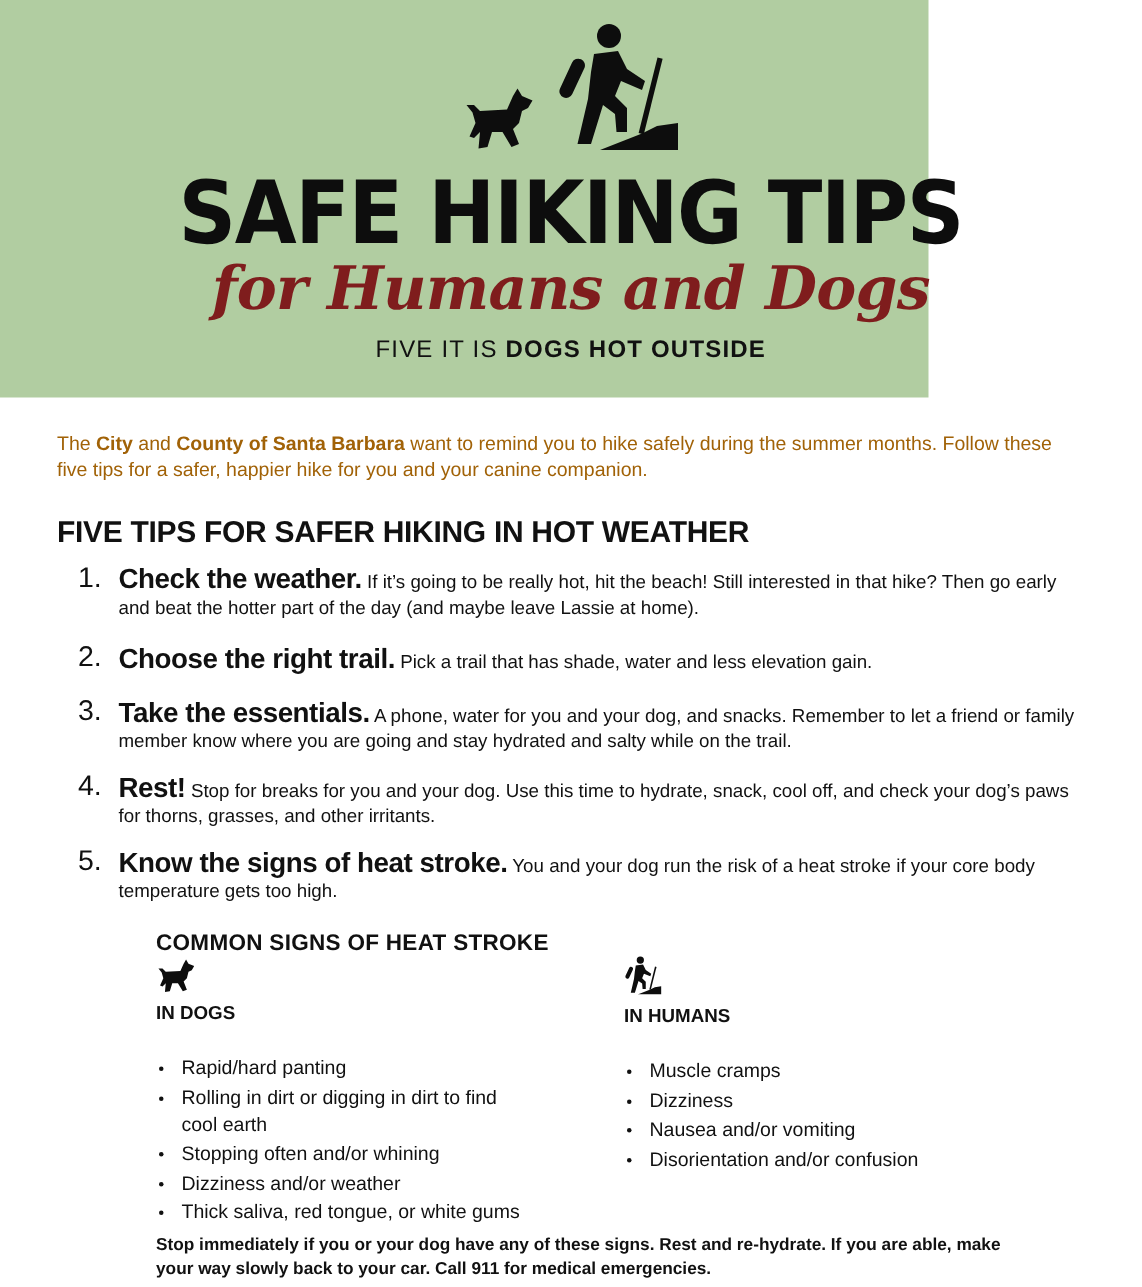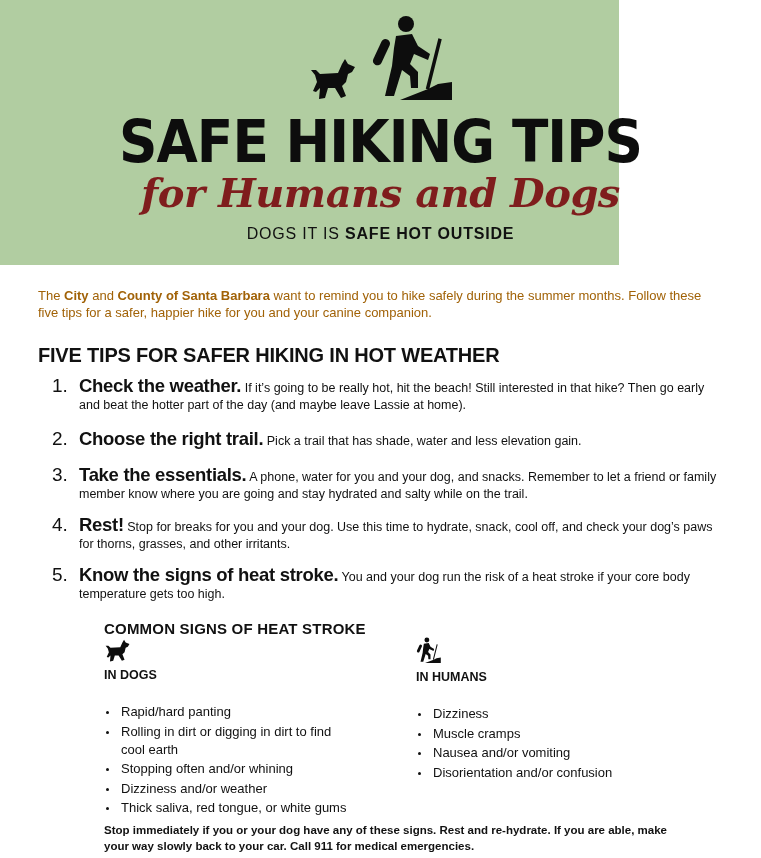--- a/index.html
+++ b/index.html
@@ -85,21 +85,21 @@
     <svg class="hiker-big" viewBox="0 0 82 86">
       <circle cx="34" cy="10" r="8" fill="#0d0d0d"></circle>
       <rect x="5" y="24" width="9" height="28" rx="4.5" transform="rotate(25 9 38)" fill="#0d0d0d"></rect>
       <path d="M24 22 L40 20 L46 32 L58 40 L56 46 L42 40 L38 50 L46 58 L46 74 L39 74 L38 62 L30 56 L22 82 L13 82 L20 52 L22 34 Z" fill="#0d0d0d"></path>
       <rect x="60" y="24" width="3.5" height="52" transform="rotate(14 62 50)" fill="#0d0d0d"></rect>
       <path d="M28 86 L56 75 L66 70 L80 68 L80 86 Z" fill="#0d0d0d"></path>
     </svg>
   </div>
   <div class="title">SAFE HIKING TIPS</div>
   <div class="subtitle-script">for Humans and Dogs</div>
-  <div class="tagline"><span>DOGS IT IS </span><b>SAFE HOT OUTSIDE</b></div>
+  <div class="tagline"><span>FIVE IT IS </span><b>DOGS HOT OUTSIDE</b></div>
 </div>
 
 <p class="intro" style="margin:0;"><span>The </span><b>City</b><span> and </span><b>County of Santa Barbara</b><span> want to remind you to hike safely during the summer months. Follow these five tips for a safer, happier hike for you and your canine companion.</span></p>
 
 <div class="section-heading">FIVE TIPS FOR SAFER HIKING IN HOT WEATHER</div>
 
 <ol class="tips">
   <li class="tip tip-1">
     <span class="tip-num">1.</span>
     <span class="tip-title">Check the weather.</span>
@@ -146,20 +146,20 @@
 <div class="col col-humans">
   <svg class="col-icon" viewBox="0 0 82 86">
     <circle cx="34" cy="10" r="8" fill="#0d0d0d"></circle>
     <rect x="5" y="24" width="9" height="28" rx="4.5" transform="rotate(25 9 38)" fill="#0d0d0d"></rect>
     <path d="M24 22 L40 20 L46 32 L58 40 L56 46 L42 40 L38 50 L46 58 L46 74 L39 74 L38 62 L30 56 L22 82 L13 82 L20 52 L22 34 Z" fill="#0d0d0d"></path>
     <rect x="60" y="24" width="3.5" height="52" transform="rotate(14 62 50)" fill="#0d0d0d"></rect>
     <path d="M28 86 L56 75 L66 70 L80 68 L80 86 Z" fill="#0d0d0d"></path>
   </svg>
   <div class="col-title">IN HUMANS</div>
   <ul class="bullets">
+    <li>Muscle cramps</li>
     <li>Dizziness</li>
-    <li>Muscle cramps</li>
     <li>Nausea and/or vomiting</li>
     <li>Disorientation and/or confusion</li>
   </ul>
 </div>
 
 <div class="footer-note">Stop immediately if you or your dog have any of these signs. Rest and re-hydrate. If you are able, make your way slowly back to your car. Call 911 for medical emergencies.</div>
 
 </body></html>

